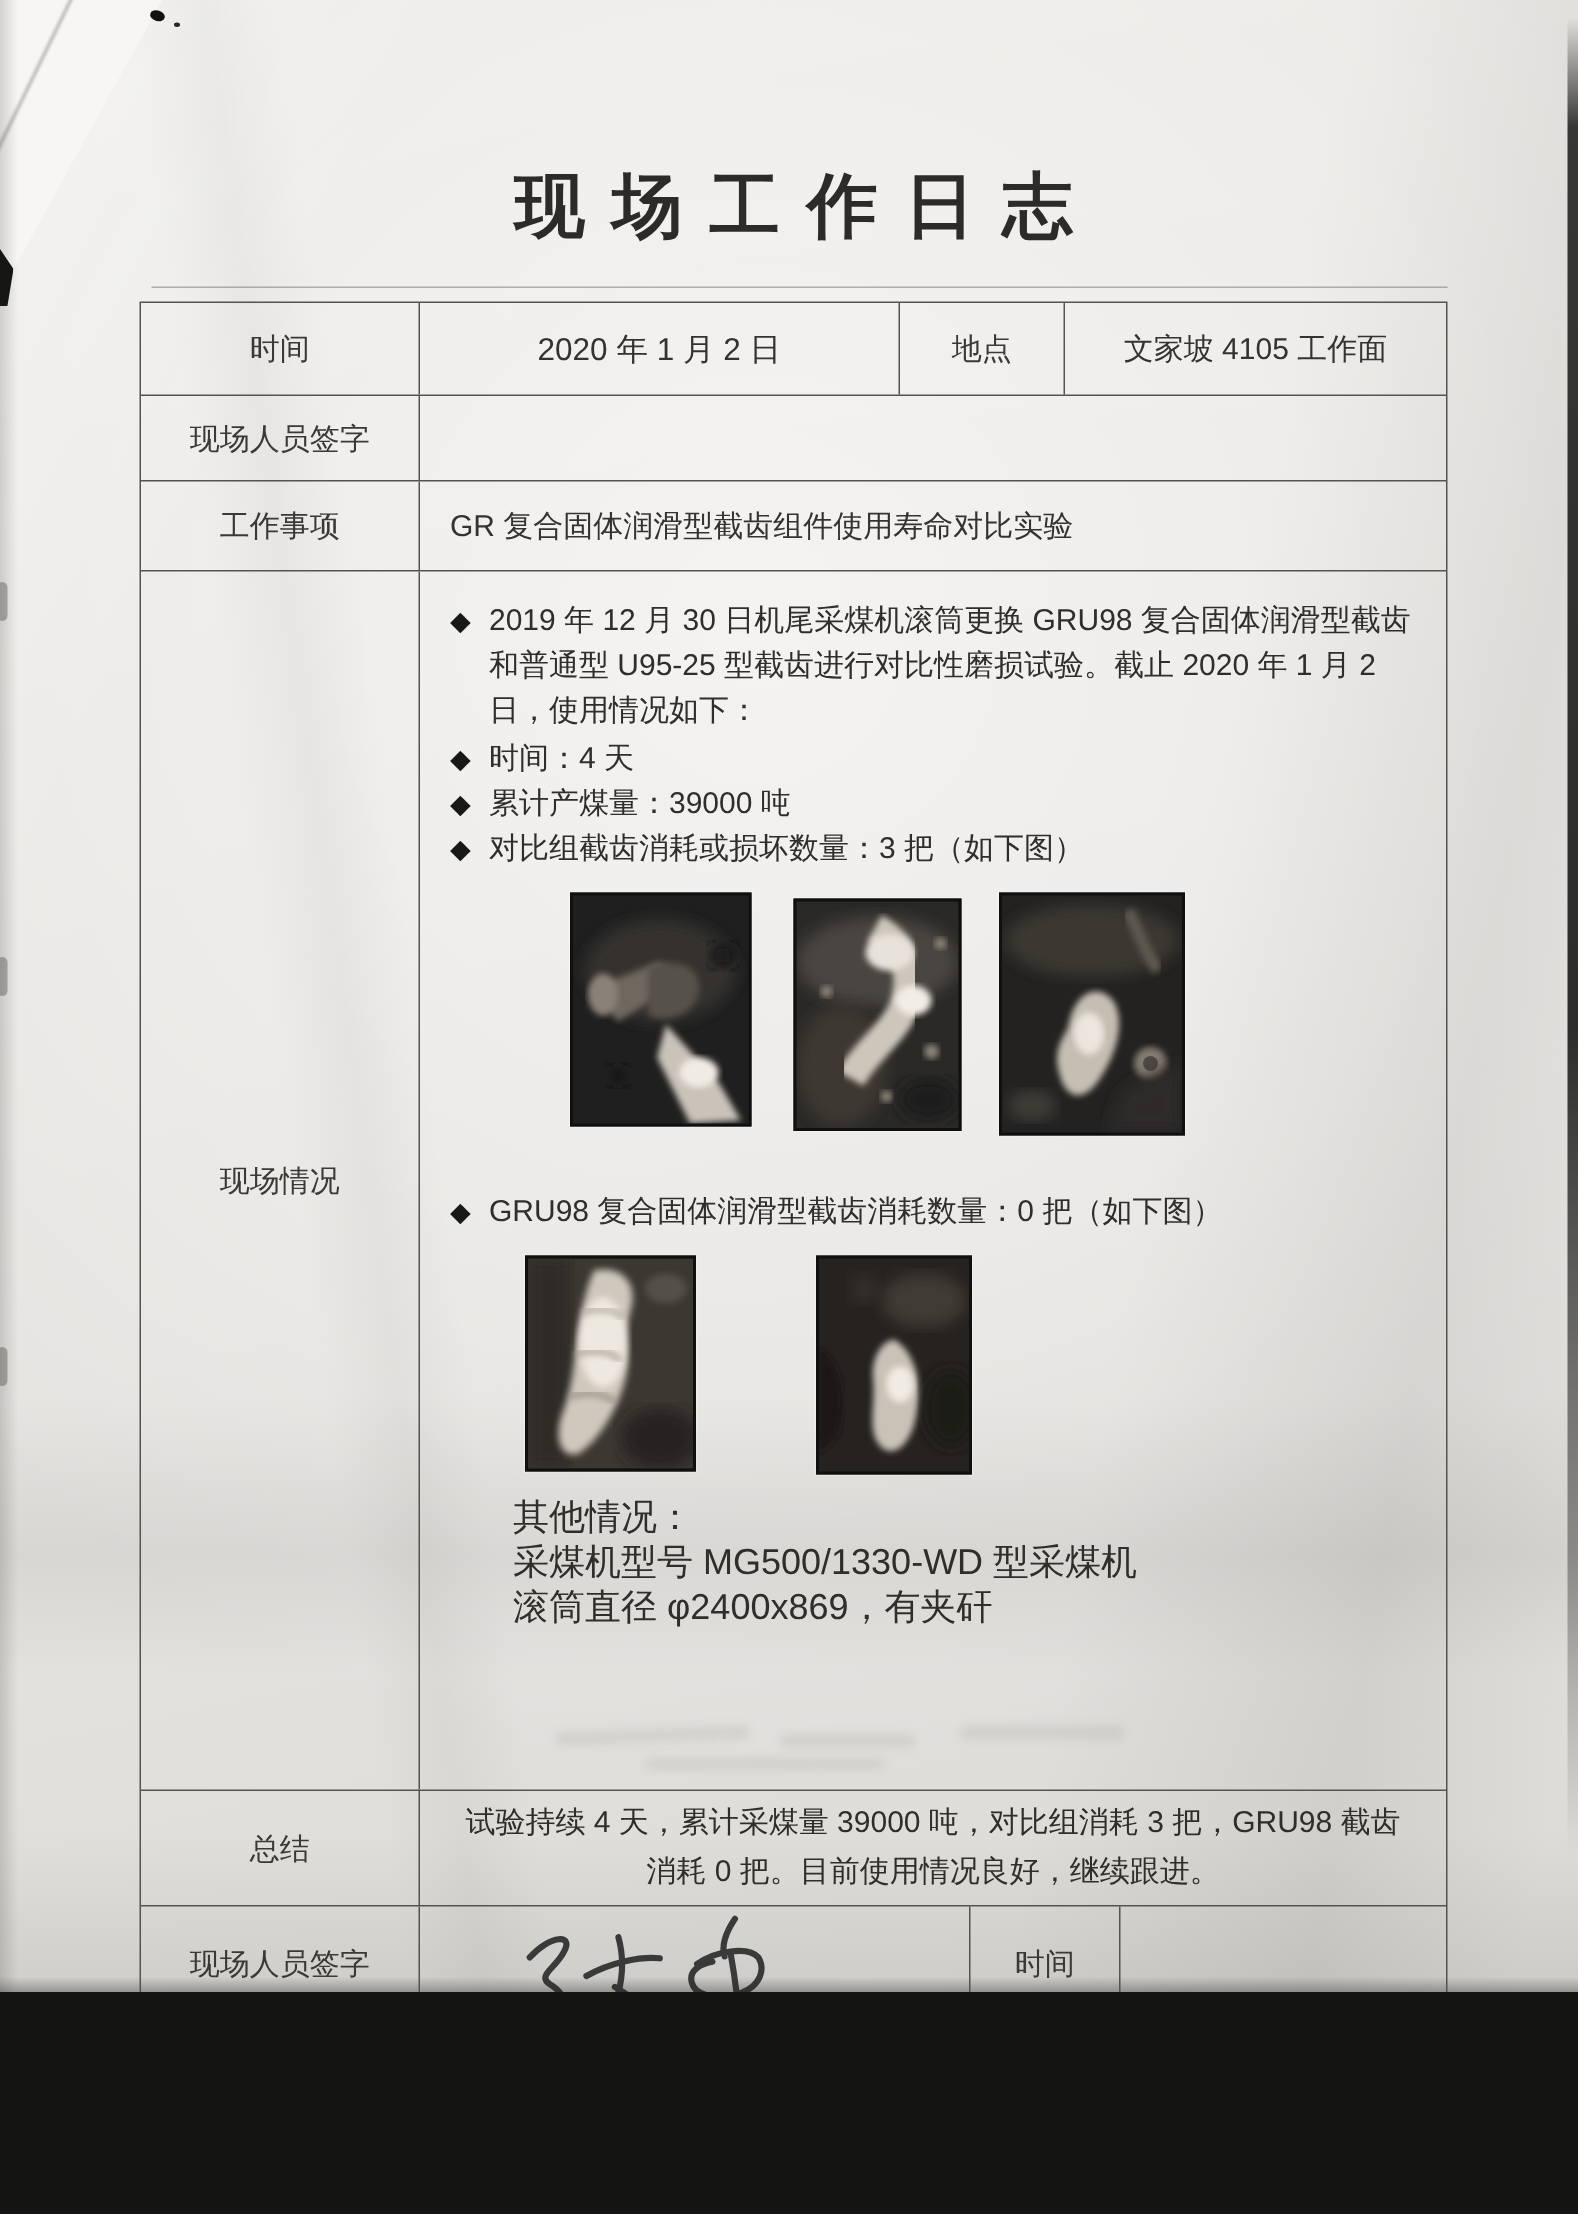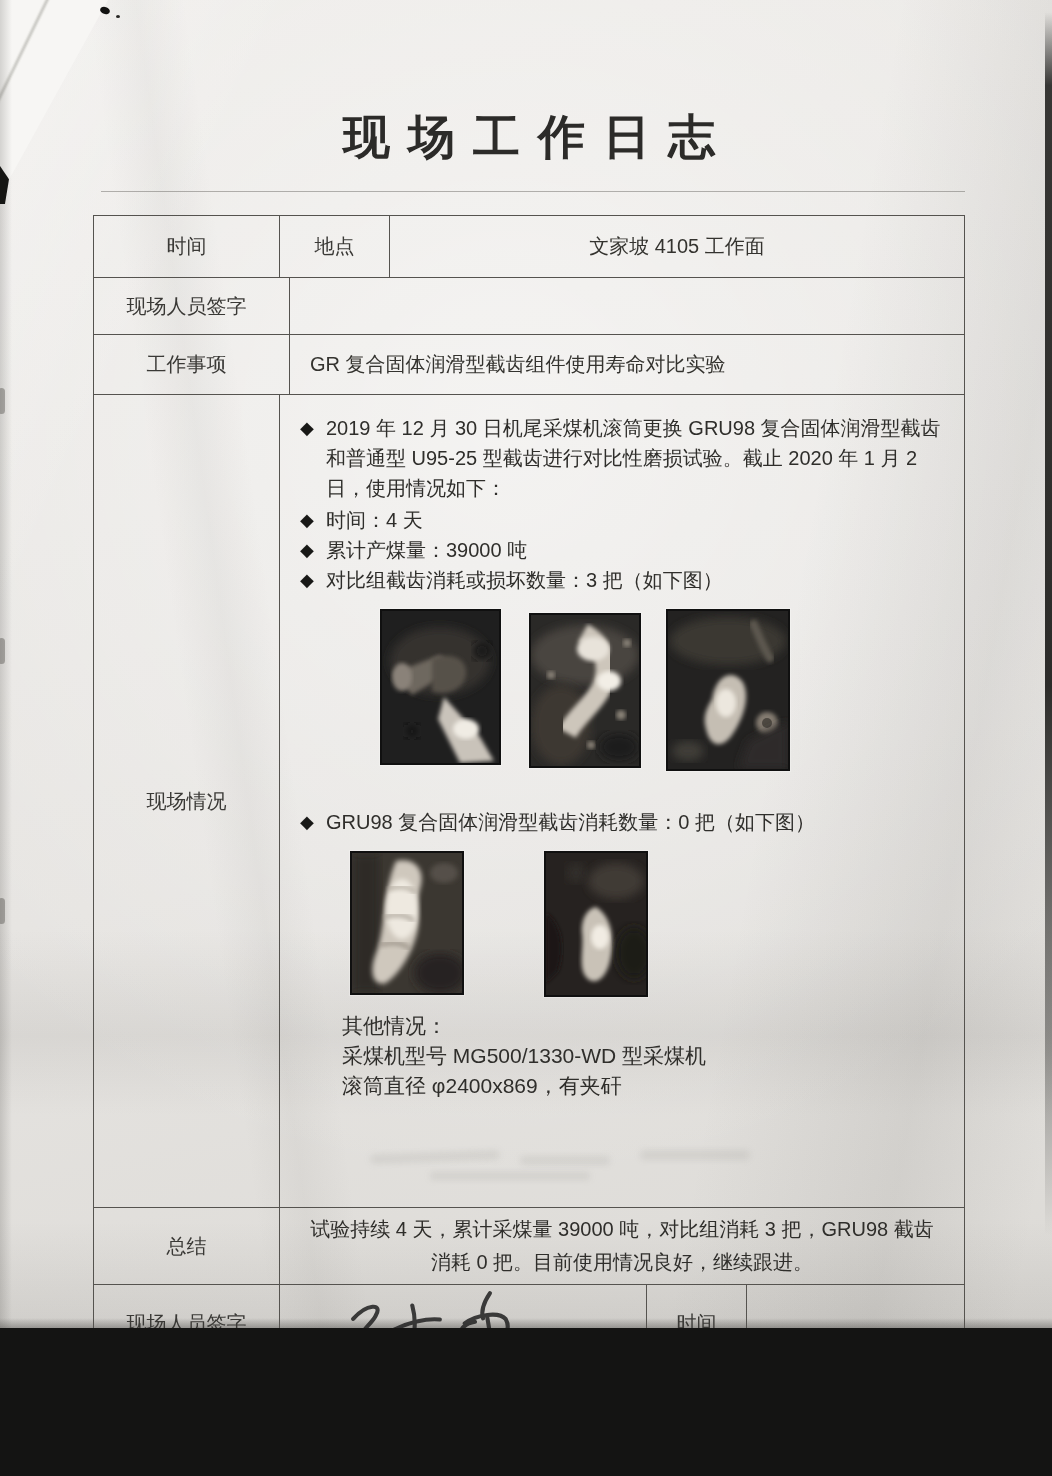--- a/index.html
+++ b/index.html
@@ -37,52 +37,52 @@
   .edge-right{position:absolute;right:0;top:12px;bottom:92px;width:7px;
     background:linear-gradient(to bottom,rgba(25,25,23,0),rgba(25,25,23,.85) 6%,
       rgba(25,25,23,.9) 55%,rgba(40,40,38,.4) 85%,rgba(0,0,0,0));}
   .edge-bottom{position:absolute;left:0;right:0;bottom:0;height:10px;
     background:linear-gradient(to top,rgba(45,44,41,.35),rgba(0,0,0,0));}
   
   .title{position:absolute;left:0;top:106px;width:1040px;text-align:center;
     font-family:"Liberation Serif","DejaVu Serif",serif;font-size:47px;font-weight:700;
     letter-spacing:18px;padding-left:18px;color:#2c2b29;}
   
-  .form{position:absolute;left:93px;top:215px;width:872px;border:1.6px solid #55534f;
+  .form{position:absolute;left:93px;top:201px;width:872px;border:1.6px solid #55534f;
     color:#34332f;box-sizing:border-box;}
   .pre-top-line{position:absolute;left:101px;top:191px;width:864px;height:1px;
     background:rgba(95,93,89,.45);}
   .row{display:flex;border-top:1.6px solid #55534f;box-sizing:border-box;}
   .row:first-child{border-top:none;}
   .cell{border-left:1.6px solid #55534f;box-sizing:border-box;display:flex;
     align-items:center;justify-content:center;}
   .cell:first-child{border-left:none;}
   .label{font-family:"Liberation Serif","DejaVu Serif",serif;font-size:20px;color:#3a3936;
     text-align:center;}
   .w-label{flex:0 0 185px;}
   .r1{height:61px;}  .r2{height:57px;}  .r3{height:60px;}
   .r4{height:813px;} .r5{height:77px;}  .r6{height:78px;}
   .c-date{flex:0 0 320px;font-size:21px;}
   .c-place-l{flex:0 0 110px;text-align:center;}
   .c-place-v{flex:1;font-size:20px;}
-  .c-wide{flex:1;justify-content:flex-start;padding-left:20px;font-size:20px;margin-left:10px;}
+  .c-wide{flex:1;justify-content:flex-start;padding-left:20px;font-size:20px;}
   
   .site-cell{flex:1;display:block;padding:18px 8px 0 20px;overflow:hidden;}
   .bullets{margin:0;padding:0;list-style:none;font-size:20px;line-height:30px;
     color:#2f2e2b;width:660px;}
   .bullet{display:flex;}
   .bullet .mark{flex:0 0 26px;font-size:18px;color:#181816;}
   .bullet.b1{margin-bottom:2px;}
   .photo-row{display:flex;align-items:flex-start;}
   .row-a{margin-top:14px;margin-left:80px;}
   .row-b{margin-top:14px;margin-left:50px;}
   .b5{margin-top:36px;}
   .photo{border:2px solid #101010;background:#1f1f1f;font-size:0;line-height:0;
     box-shadow:0 0 0 1px rgba(255,255,255,.25);}
-  .other{margin-top:14px;margin-left:42px;font-size:21px;line-height:30px;color:#2f2e2b;}
+  .other{margin-top:14px;margin-left:42px;font-size:24px;line-height:30px;color:#2f2e2b;}
   
   .c-summary{flex:1;font-size:20px;line-height:33px;text-align:center;
     padding:6px 28px;color:#2f2e2b;}
   
   .sig-cell{flex:0 0 367px;position:relative;overflow:visible;}
   .c-time2-l{flex:0 0 100px;}
   .c-time2-v{flex:1;}
   .signature-svg{position:absolute;left:58px;top:2px;overflow:visible;
     transform:rotate(-3deg);opacity:.88;}
   
@@ -107,20 +107,21 @@
   <div class="edge-right"></div>
   <div class="edge-bottom"></div>
 
   <div class="title">现场工作日志</div>
   <div class="pre-top-line"></div>
 
   <div class="form">
 
     <div class="row r1">
       <div class="cell w-label label">时间</div>
+      <div class="cell c-date">2020 年 1 月 2 日</div>
       <div class="cell c-place-l label">地点</div>
       <div class="cell c-place-v">文家坡 4105 工作面</div>
     </div>
 
     <div class="row r2">
       <div class="cell w-label label">现场人员签字</div>
       <div class="cell c-wide"></div>
     </div>
 
     <div class="row r3">

